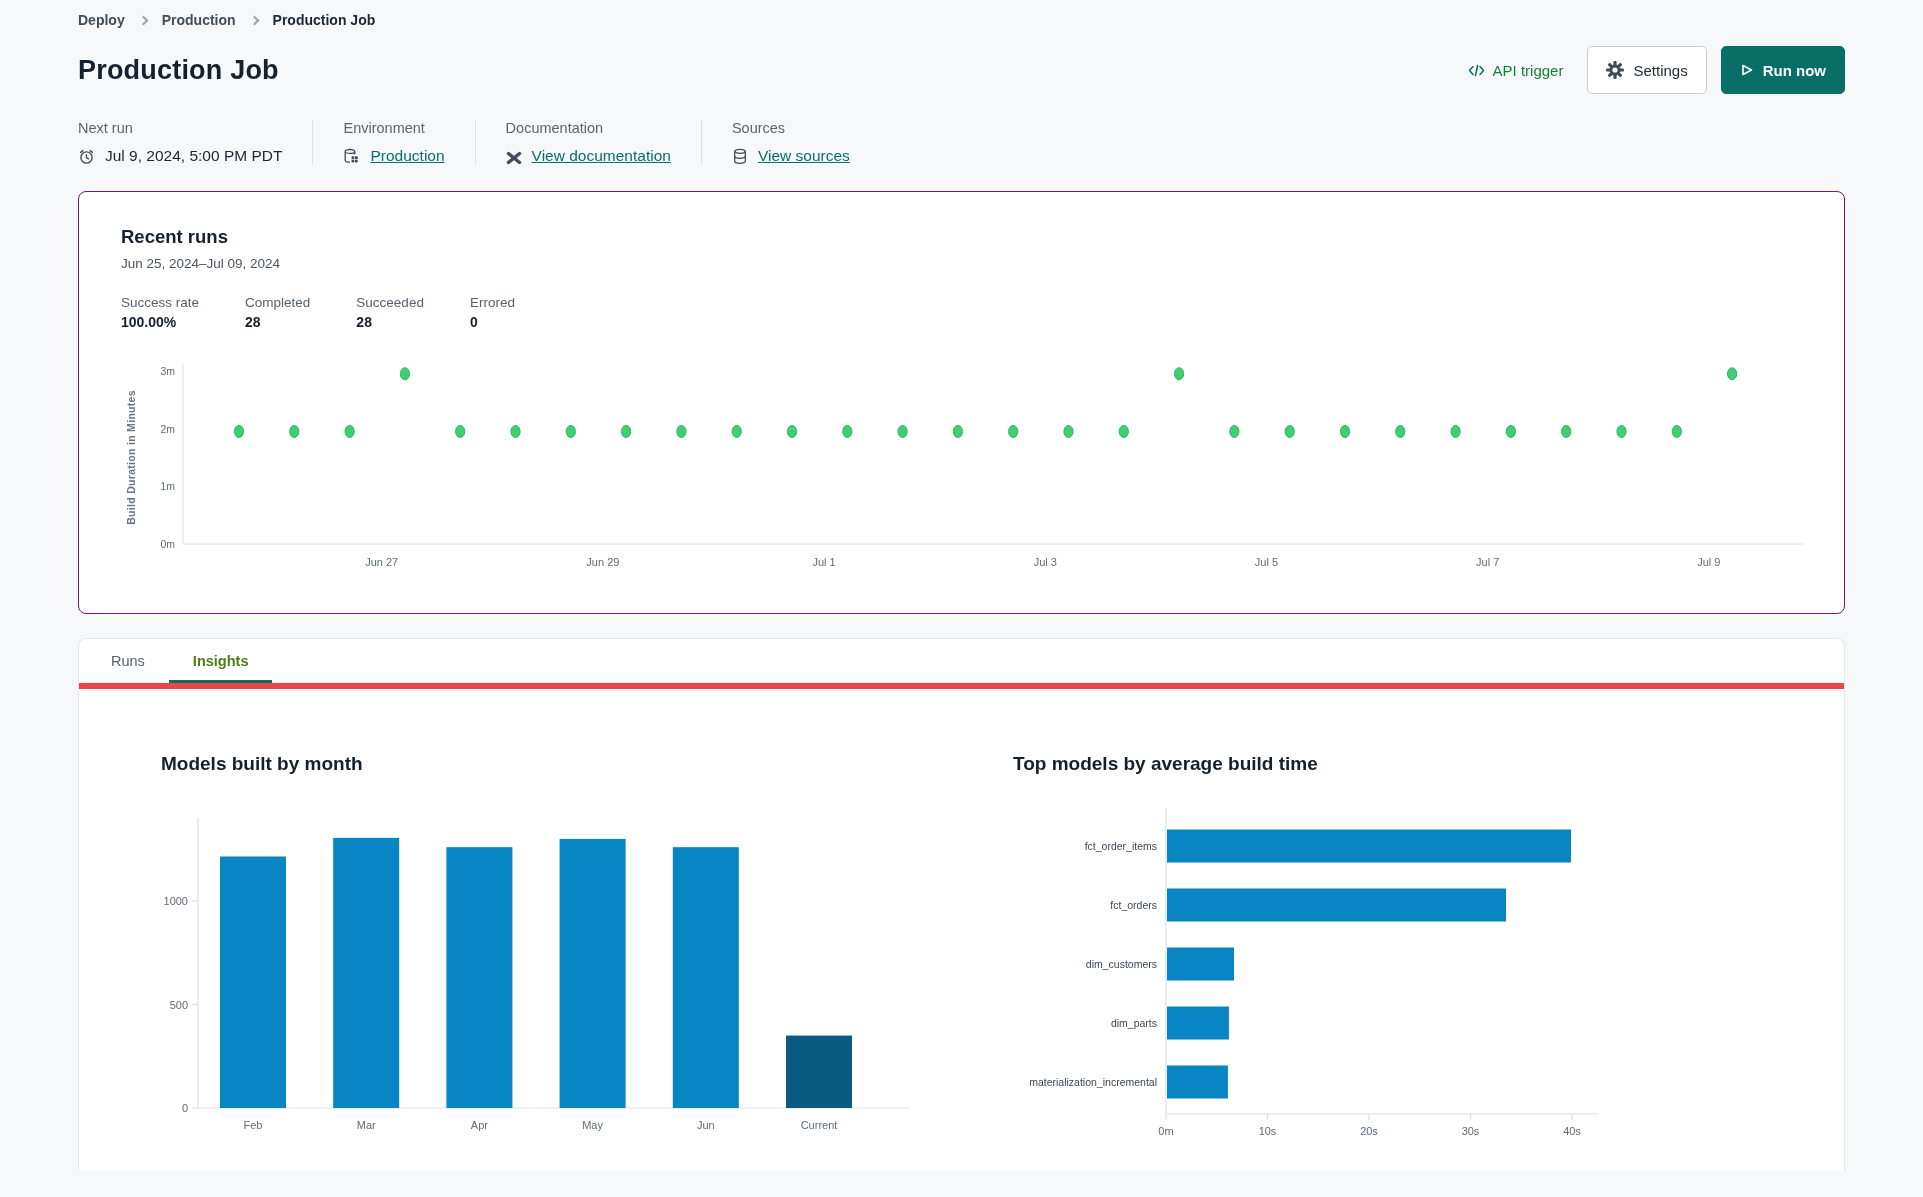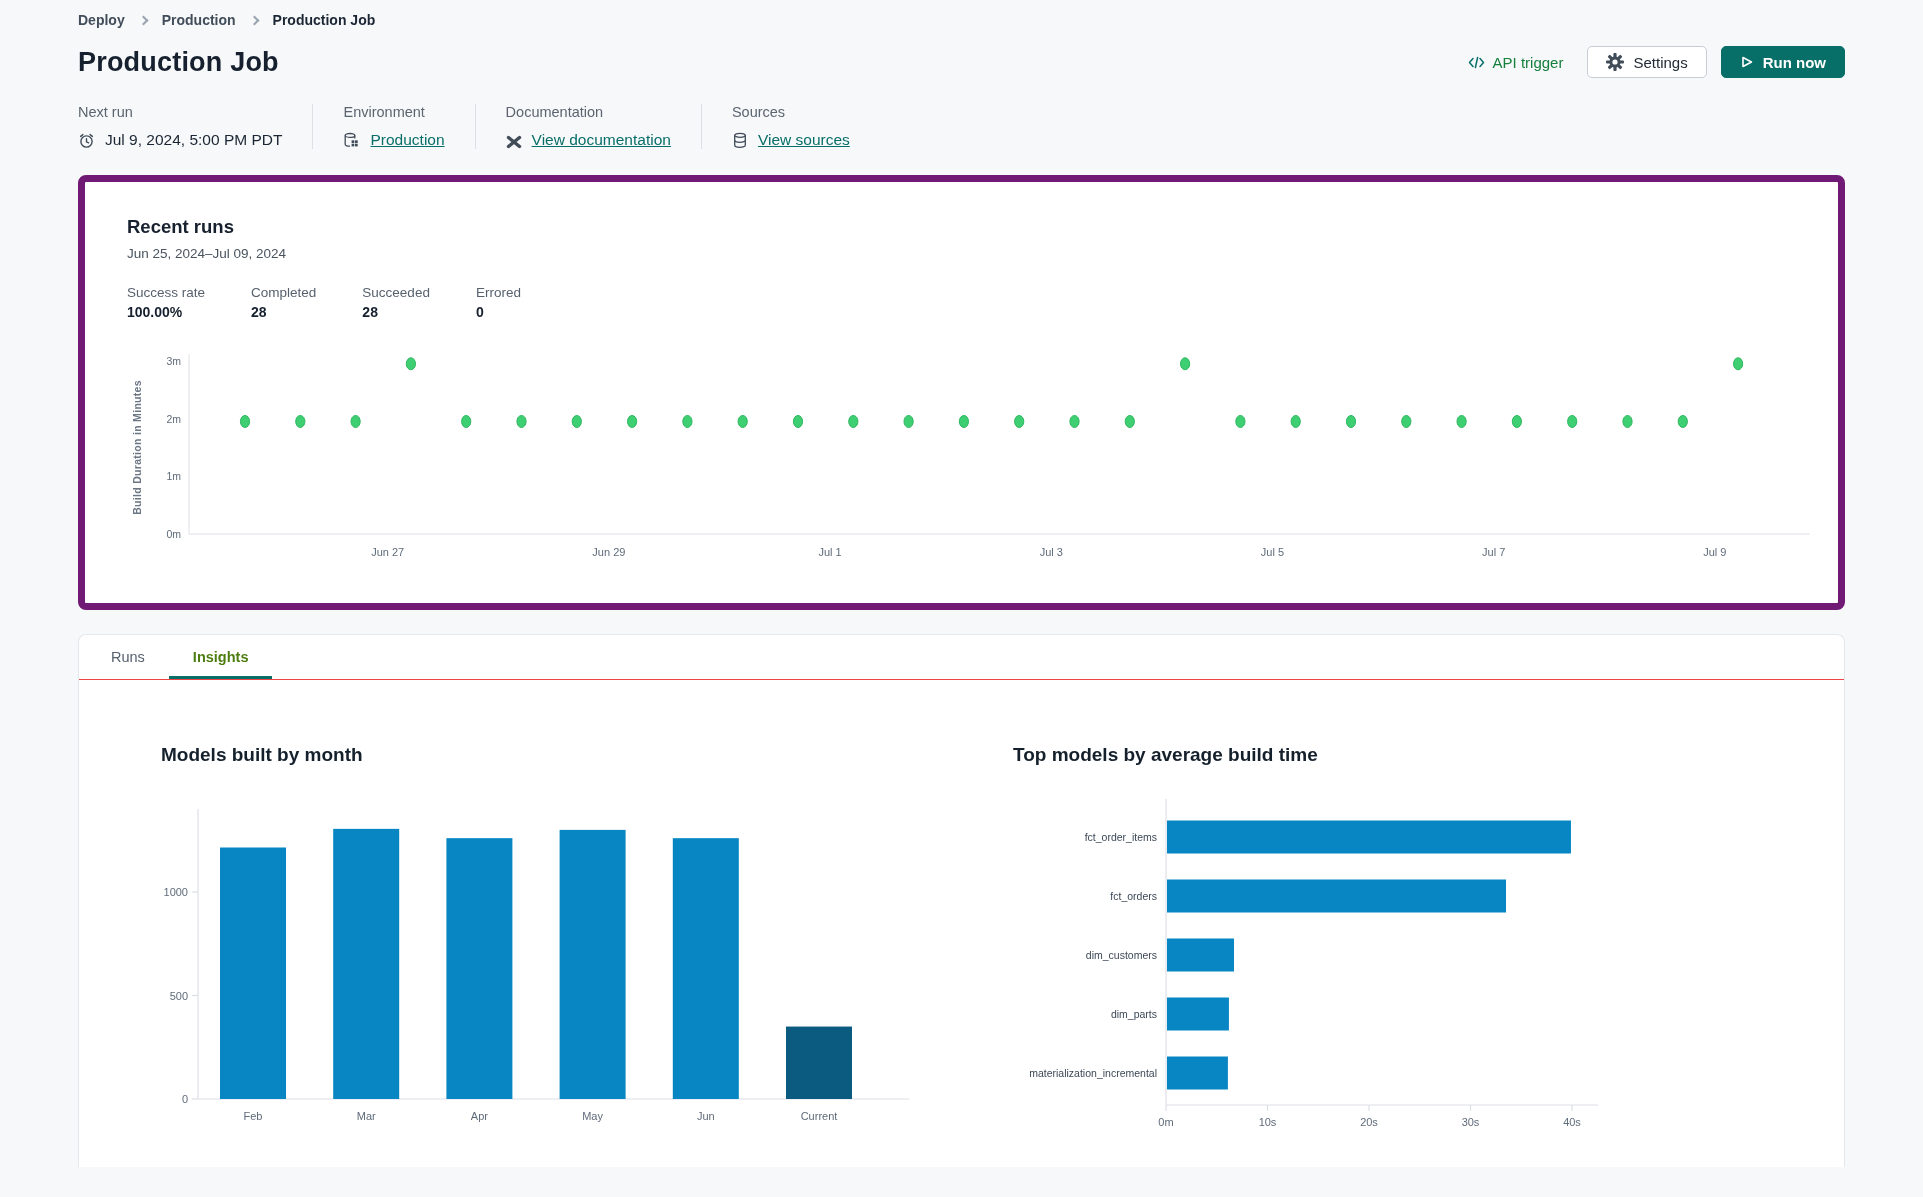--- a/index.html
+++ b/index.html
@@ -15,46 +15,46 @@
   .breadcrumb { display:flex; align-items:center; gap:15px; font-size:14px; font-weight:bold; }
   .crumb { color:#424d5a; cursor:pointer; }
   .crumb.current { color:#1b2634; }
   .crumb-sep { width:7px; height:7px; border-top:2px solid #9aa4b0; border-right:2px solid #9aa4b0; transform:rotate(45deg); display:inline-block; }
 
   
   .header-row { display:flex; align-items:center; justify-content:space-between; margin-top:18px; }
   .page-title { font-size:27px; font-weight:bold; color:#16202e; letter-spacing:.2px; }
   .header-actions { display:flex; align-items:center; }
   .api-trigger { display:flex; align-items:center; gap:8px; color:#15803d; font-size:15px; margin-right:24px; cursor:pointer; }
-  .btn { display:flex; align-items:center; gap:9px; height:32px; padding:0 18px; border-radius:5px; font-size:15px; cursor:pointer; }
+  .btn { display:flex; align-items:center; gap:9px; height:48px; padding:0 18px; border-radius:5px; font-size:15px; cursor:pointer; }
   .btn-secondary { background:#fff; border:1px solid #c6cdd5; color:#222b36; margin-right:14px; }
   .btn-primary { background:#086f68; border:1px solid #086f68; color:#fff; font-weight:bold; }
 
   
   .meta-row { display:flex; margin-top:26px; }
   .meta-col { padding-right:30px; }
   .meta-col + .meta-col { border-left:1px solid #dde1e6; padding-left:30px; }
   .meta-label { font-size:14.5px; color:#5b6570; margin-bottom:11px; }
   .meta-value { display:flex; align-items:flex-end; gap:10px; font-size:15.5px; color:#1b2634; }
   .meta-link { color:#086f68; text-decoration:underline; cursor:pointer; }
   .micon { flex:0 0 auto; display:inline-flex; }
 
   
-  .card { background:#fff; border:7px solid #701a75; border-radius:8px; }
+  .card { background:#fff; border:1px solid #701a75; border-radius:8px; }
   .recent-runs { margin-top:26px; padding:34px 42px 26px 42px; }
   .card-title { font-size:18.5px; font-weight:bold; color:#16202e; }
   .date-range { font-size:13.5px; color:#49545f; margin-top:8px; }
   .stats-row { display:flex; gap:46px; margin-top:24px; }
   .stat-label { font-size:13.5px; color:#57616e; }
   .stat-value { font-size:14px; font-weight:bold; color:#16202e; margin-top:4px; }
   .scatter-wrap { margin-top:22px; }
 
   
   .insights-card { margin-top:24px; background:#fff; border:1px solid #e4e8ec; border-radius:8px 8px 0 0; border-bottom:none; min-height:533px; }
-  .tab-bar { display:flex; padding-left:8px; border-bottom:1px solid #ef4444; }
+  .tab-bar { display:flex; padding-left:8px; border-bottom:6px solid #ef4444; }
   .tab { padding:14px 24px 11px 24px; font-size:14.5px; color:#57616e; border-bottom:3px solid transparent; cursor:pointer; }
   .tab.active { color:#4d7c0f; font-weight:bold; border-bottom-color:#086f68; }
   .insights-body { display:flex; padding:64px 0 0 82px; }
   .chart-block-left { width:760px; }
   .chart-block-right { width:700px; margin-left:92px; }
   .chart-title { font-size:19px; font-weight:bold; color:#14202c; }
   .chart-subtitle { font-size:13px; color:#9aa3ad; margin-top:9px; }
   .bar-wrap { margin-top:28px; }
   .hbar-wrap { margin-top:13px; }
   svg { display:block; }

